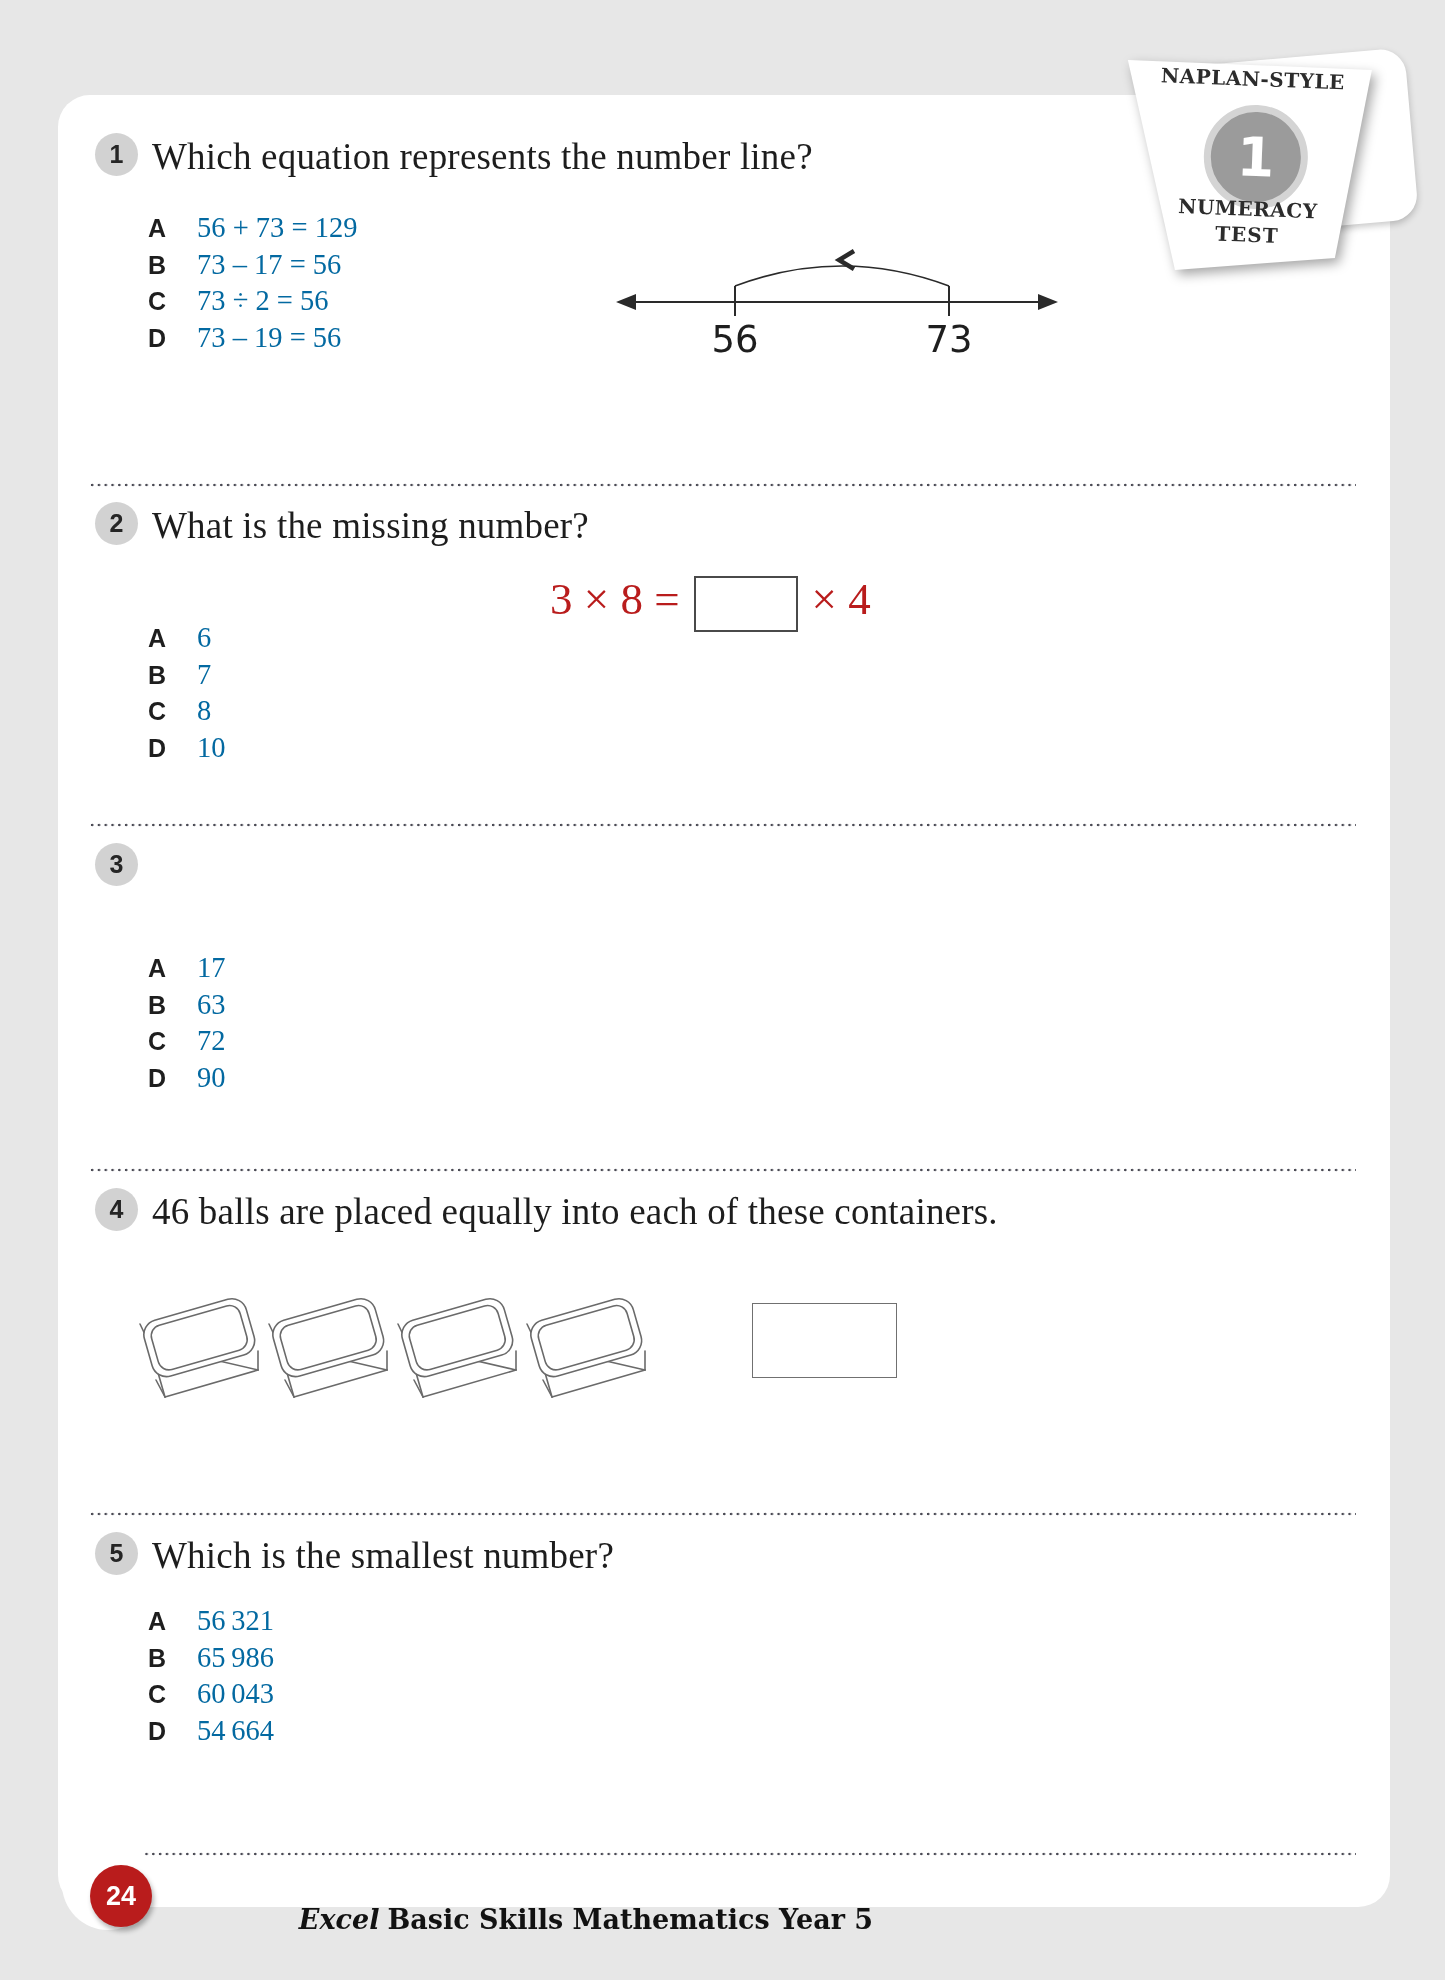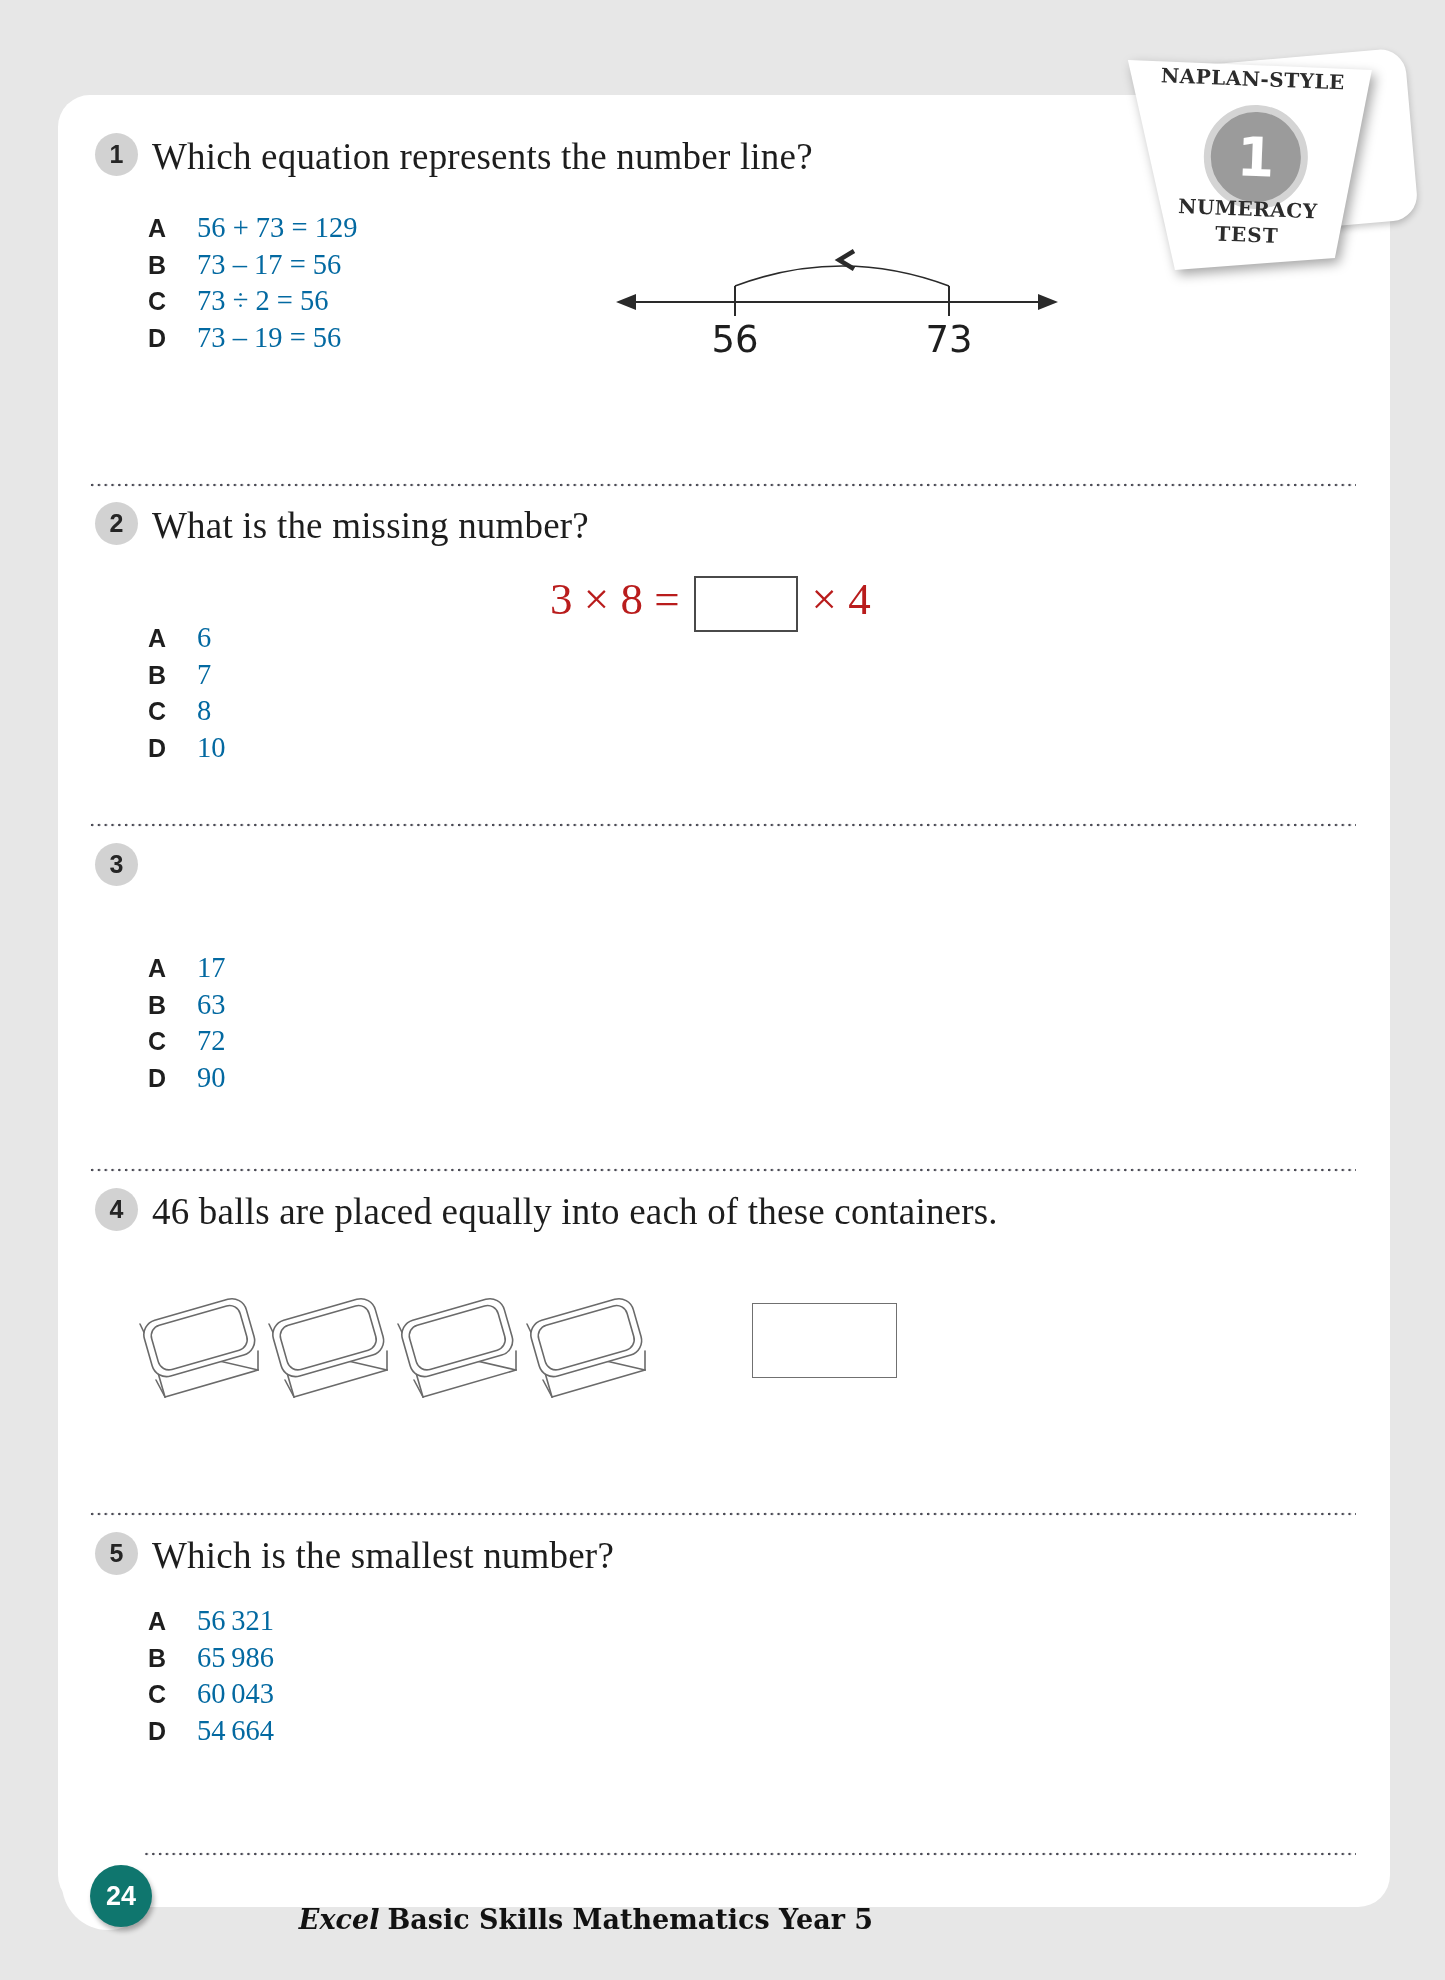--- a/index.html
+++ b/index.html
@@ -53,21 +53,21 @@
          background:#9b9b9b;border:7px solid #d4d4d4;box-sizing:content-box;
          display:flex;align-items:center;justify-content:center;}
   .badge-circle span{font-family:"DejaVu Sans",sans-serif;font-weight:bold;font-size:54px;color:#ffffff;}
   .badge-b1{position:absolute;top:152px;left:6px;width:248px;text-align:center;
          font-family:"DejaVu Serif",serif;font-weight:bold;font-size:20px;letter-spacing:.5px;color:#2c2c2c;}
   .badge-b2{position:absolute;top:178px;left:6px;width:248px;text-align:center;
          font-family:"DejaVu Serif",serif;font-weight:bold;font-size:20px;letter-spacing:1px;color:#2c2c2c;}
 
   
   .foot-tab{position:absolute;left:62px;top:1838px;width:92px;height:92px;border-radius:50%;background:#ffffff;}
-  .foot-num{position:absolute;left:90px;top:1865px;width:62px;height:62px;border-radius:50%;background:#0f766e;
+  .foot-num{position:absolute;left:90px;top:1865px;width:62px;height:62px;border-radius:50%;background:#b91c1c;
             box-shadow:2px 4px 5px rgba(0,0,0,.3);display:flex;align-items:center;justify-content:center;}
   .foot-num span{font-family:"Liberation Sans",sans-serif;font-weight:bold;font-size:27px;color:#ffffff;}
   .foot-title{position:absolute;left:0;top:1904px;width:1172px;text-align:center;
             font-family:"DejaVu Serif",serif;font-weight:bold;font-size:27px;color:#121212;}
   .foot-title .it{font-style:italic;margin-right:8px;}
 
   svg .ink{stroke:#2a2a2a;}
 </style>
 </head>
 <body>

